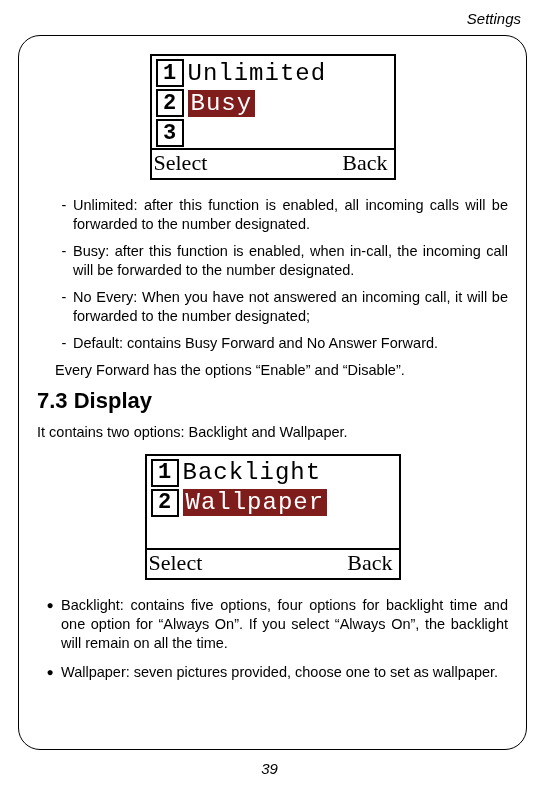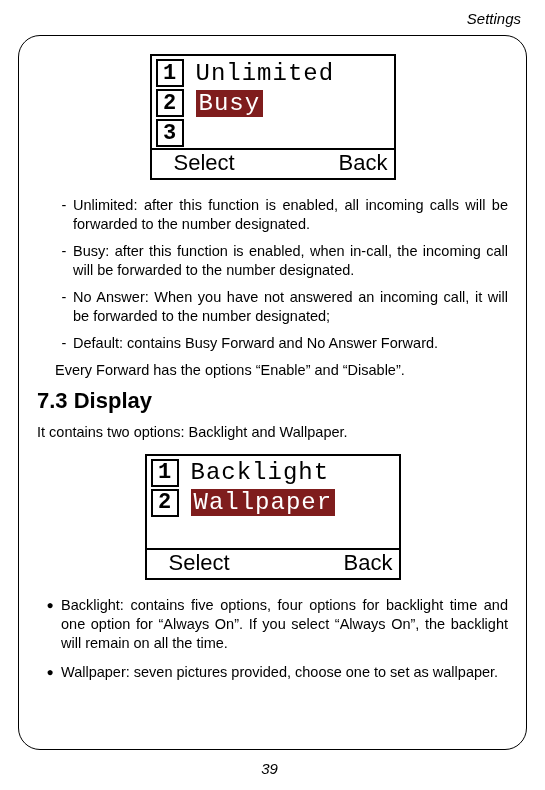--- a/index.html
+++ b/index.html
@@ -5,24 +5,24 @@
   * { box-sizing: border-box; margin: 0; padding: 0; }
   html, body { width: 545px; height: 790px; font-family: Arial, Helvetica, sans-serif; background: #fff; color: #000; }
   .page { width: 545px; height: 598px; position: relative; padding: 10px 18px 12px 18px; }
   .running-head { text-align: right; font-style: italic; font-size: 15px; margin-bottom: 8px; margin-right: 6px; }
   .frame { border: 1.5px solid #000; border-radius: 22px; width: 100%; height: 715px; padding: 14px 18px 18px 18px; }
   .page-num { text-align: center; font-style: italic; font-size: 15px; margin-top: 10px; margin-right: 6px; }
 
   .lcd { margin: 4px auto 16px auto; border: 2px solid #000; }
   .lcd-row { display: flex; align-items: center; height: 30px; }
   .lcd-num { width: 28px; height: 28px; border: 2.5px solid #000; display: flex; align-items: center; justify-content: center; font-family: "Courier New", monospace; font-size: 22px; font-weight: bold; margin-left: 2px; }
-  .lcd-text { font-family: "Courier New", monospace; font-size: 24px; letter-spacing: 1px; padding-left: 12px; flex: 1; white-space: pre; }
+  .lcd-text { font-family: "Courier New", monospace; font-size: 24px; letter-spacing: 1px; padding-left: 4px; flex: 1; white-space: pre; }
   .lcd-inv .lcd-text-inner { background: #7f1d1d; color: #fff; padding: 0 3px; }
   .lcd-inv .lcd-num { }
-  .lcd-soft { display: flex; justify-content: space-between; font-family: Liberation Sans, sans-serif; font-size: 22px; padding: 0 6px 2px 22px; border-top: 2px solid #000; height: 30px; align-items: center; }
+  .lcd-soft { display: flex; justify-content: space-between; font-family: Liberation Serif, serif; font-size: 22px; padding: 0 6px 2px 2px; border-top: 2px solid #000; height: 30px; align-items: center; }
   .lcd-list { padding: 2px 2px 0 2px; }
 
   .dash-list { margin: 0 0 8px 18px; }
   .dash-item { display: flex; font-size: 14.5px; line-height: 1.28; margin-bottom: 9px; text-align: justify;}
   .dash-item .dash { width: 18px; flex-shrink: 0; text-align: center; }
   .dash-item .dtxt { flex: 1; }
 
   .every-line { font-size: 14.5px; margin-left: 18px; margin-bottom: 10px; }
 
   h2.sec { font-size: 22px; font-weight: bold; margin: 6px 0 10px 0; }
@@ -68,21 +68,21 @@
       <div class="dash-item">
         <div class="dash">-</div>
         <div class="dtxt">Unlimited: after this function is enabled, all incoming calls will be forwarded to the number designated.</div>
       </div>
       <div class="dash-item">
         <div class="dash">-</div>
         <div class="dtxt">Busy: after this function is enabled, when in-call, the incoming call will be forwarded to the number designated.</div>
       </div>
       <div class="dash-item">
         <div class="dash">-</div>
-        <div class="dtxt">No Answer: When you have not answered an incoming call, it will be forwarded to the number designated;</div>
+        <div class="dtxt">No Every: When you have not answered an incoming call, it will be forwarded to the number designated;</div>
       </div>
       <div class="dash-item">
         <div class="dash">-</div>
         <div class="dtxt">Default: contains Busy Forward and No Answer Forward.</div>
       </div>
     </div>
 
     <div class="every-line">Every Forward has the options “Enable” and “Disable”.</div>
 
     <h2 class="sec">

